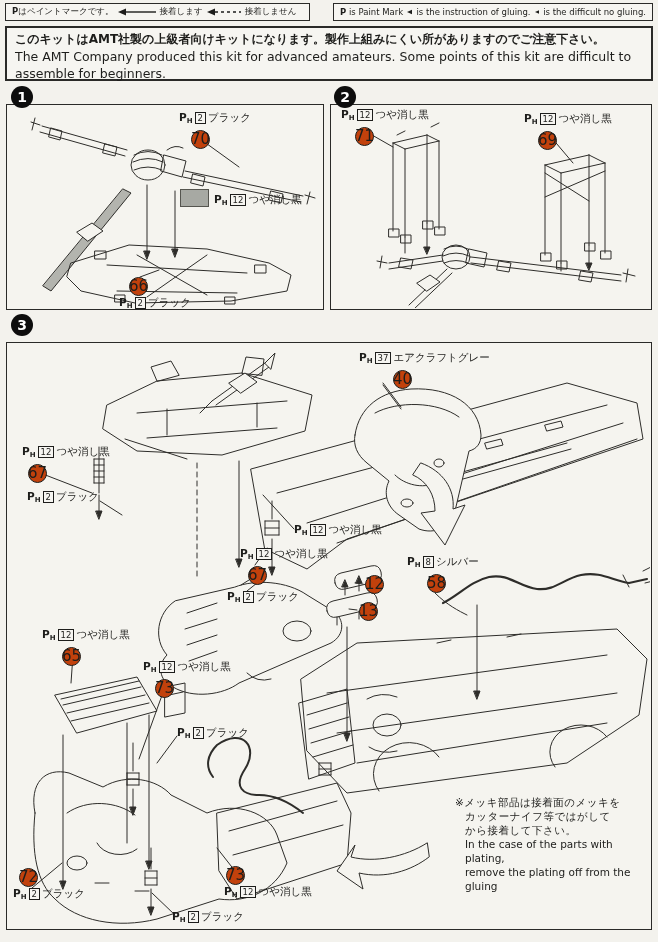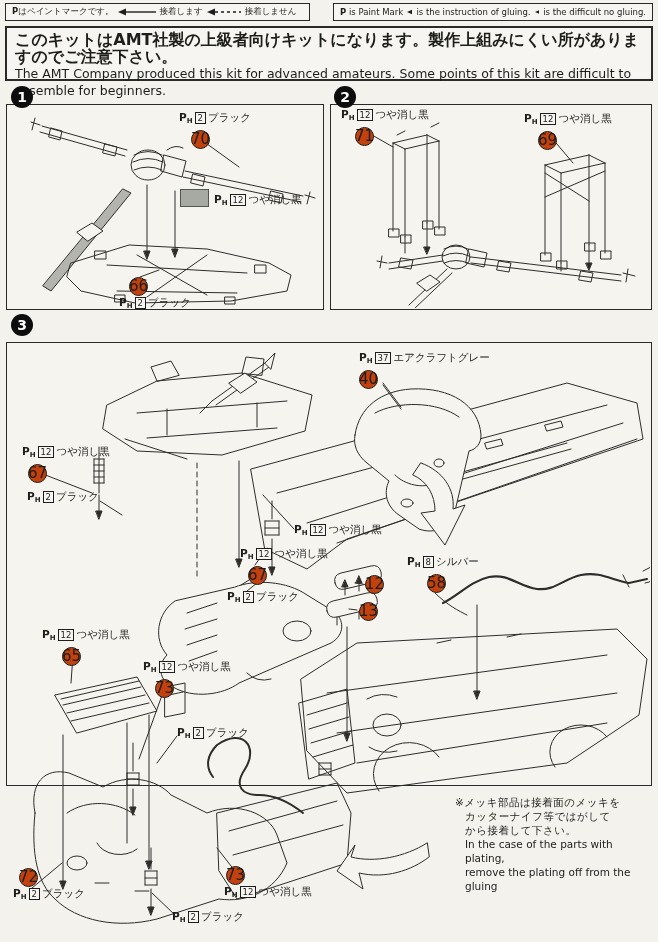--- a/index.html
+++ b/index.html
@@ -7,21 +7,21 @@
         font-family:"DejaVu Sans",sans-serif;color:#1d1d1b;overflow:hidden;}
   
   .lbox{position:absolute;height:18px;border:1px solid #2a2a28;background:#f6f5f1;
         display:flex;align-items:center;gap:4px;padding:0 6px;font-size:8.5px;
         white-space:nowrap;box-sizing:border-box;}
   .lbox b{font-weight:bold;}
   .arr{display:inline-block;vertical-align:middle;}
   
   .notice{position:absolute;left:5px;top:26px;width:648px;height:55px;border:2px solid #2a2a28;
           background:#f6f5f1;box-sizing:border-box;padding:3px 8px;}
-  .notice .jp{font-size:16px;font-weight:bold;line-height:17px;}
+  .notice .jp{font-size:12px;font-weight:bold;line-height:17px;}
   .notice .en{font-size:12.5px;line-height:17px;}
   
   .stepnum{position:absolute;width:22px;height:22px;border-radius:50%;background:#0d0d0d;color:#fff;
            font-size:14px;font-weight:bold;display:flex;align-items:center;justify-content:center;z-index:4;}
   
   .sbox{position:absolute;border:1.5px solid #2a2a28;background:#f5f4ef;box-sizing:border-box;}
   .art{position:absolute;left:0;top:0;z-index:1;}
   
   .callout{position:absolute;font-size:10.5px;line-height:13px;white-space:nowrap;z-index:3;}
   .pm{font-weight:bold;}
@@ -156,21 +156,21 @@
     <div class="callout" style="left:10px;top:3px;">
       <span class="pm"><span>P</span><sub>H</sub></span><span class="pbox">12</span><span class="pcolor">つや消し黒</span>
       <div class="pcirc" style="margin-left:14px;">71</div>
     </div>
     <div class="callout" style="left:193px;top:7px;">
       <span class="pm"><span>P</span><sub>H</sub></span><span class="pbox">12</span><span class="pcolor">つや消し黒</span>
       <div class="pcirc" style="margin-left:14px;">69</div>
     </div>
   </div>
 
-  <div class="sbox" style="left:6px;top:342px;width:646px;height:444px;">
+  <div class="sbox" style="left:6px;top:342px;width:646px;height:588px;">
     <svg class="art" width="643" height="585" viewBox="0 0 643 585" fill="none" stroke="#2e2d2a" stroke-width="1" stroke-linejoin="round" stroke-linecap="round">
 
       <path d="M100,62 L150,38 L235,30 L305,52 L298,88 L215,112 L130,108 L96,86 Z"></path>
       <path d="M130,70 L280,58 M140,95 L270,85 M160,66 V92 M250,60 V84"></path>
       <path d="M150,38 l-6,-14 l20,-6 l8,14 z M235,30 l4,-16 l18,2 l-2,16 z"></path>
 
       <path d="M205,58 L258,20 M209,62 L262,24"></path>
       <polygon points="258,20 268,10 264,26" fill="#f5f4ef"></polygon>
       <path d="M222,40 l16,-10 l12,9 l-16,11 z" fill="#f5f4ef"></path>
       <path d="M205,58 L193,70 M118,96 L180,116"></path>
@@ -263,21 +263,21 @@
       <path d="M66,312 L64,340"></path>
       <path d="M158,344 L132,416"></path>
       <path d="M170,393 L150,420"></path>
       <path d="M25,545 L55,520"></path>
       <path d="M228,528 L210,505"></path>
       <path d="M168,572 L145,550"></path>
     </svg>
 
     <div class="callout" style="left:352px;top:8px;">
       <span class="pm"><span>P</span><sub>H</sub></span><span class="pbox">37</span><span class="pcolor">エアクラフトグレー</span>
-      <div class="pcirc" style="">40</div>
+      <div class="pcirc" style="margin-left:34px;">40</div>
     </div>
     <div class="callout" style="left:15px;top:102px;">
       <span class="pm"><span>P</span><sub>H</sub></span><span class="pbox">12</span><span class="pcolor">つや消し黒</span>
       <div class="pcirc" style="margin-left:6px;">67</div>
     </div>
     <div class="callout" style="left:20px;top:147px;">
       <span class="pm"><span>P</span><sub>H</sub></span><span class="pbox">2</span><span class="pcolor">ブラック</span>
     </div>
     <div class="callout" style="left:287px;top:180px;">
       <span class="pm"><span>P</span><sub>H</sub></span><span class="pbox">12</span><span class="pcolor">つや消し黒</span>

